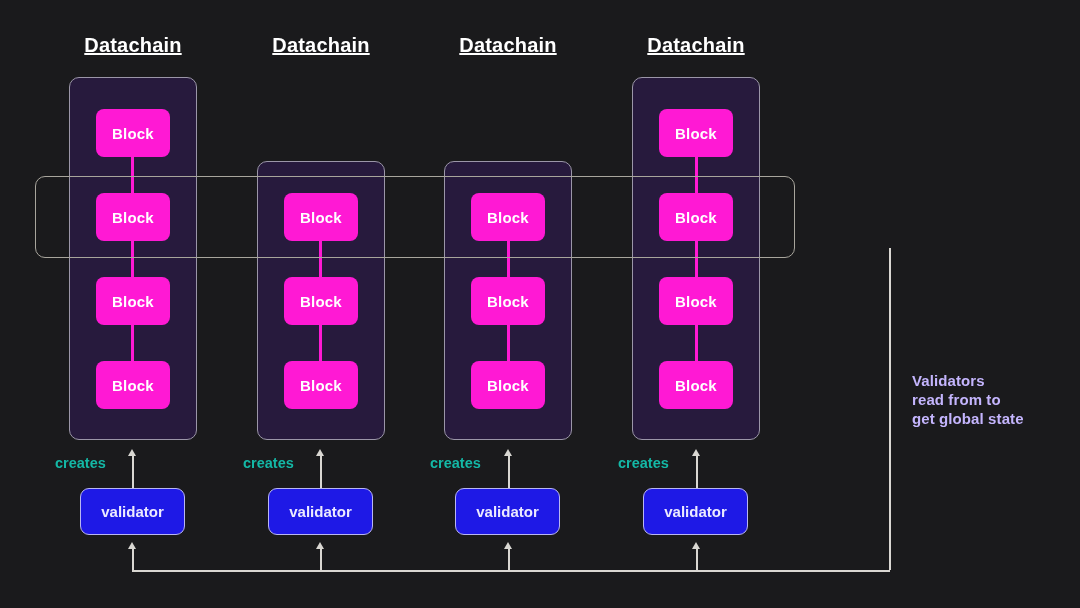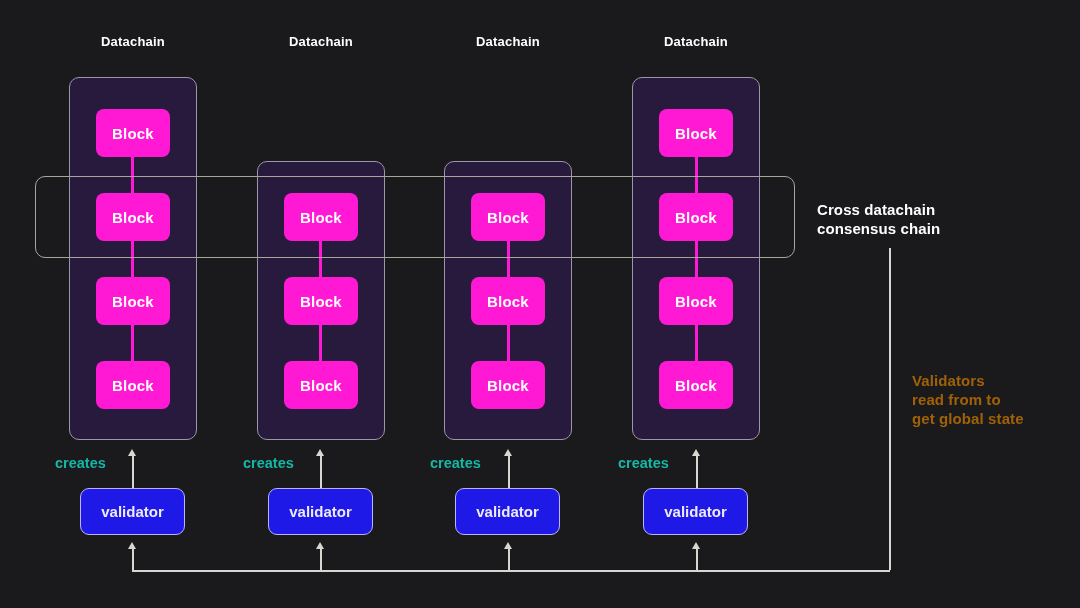--- a/index.html
+++ b/index.html
@@ -18,24 +18,25 @@
     background:#271a3d;
     border:1px solid #9b96a8;
     border-radius:10px;
     box-sizing:border-box;
   }
   .chain-title{
     position:absolute;
     width:128px;
     text-align:center;
     color:#ffffff;
-    font-size:13px;
+    font-size:20px;
     font-weight:bold;
     letter-spacing:.2px;
     white-space:nowrap;
+    text-decoration:underline;
   }
 
   
   .block{
     position:absolute;
     width:74px;height:48px;
     background:#ff19d4;
     border-radius:8px;
     color:#ffffff;
     font-size:15px;
@@ -65,21 +66,21 @@
     position:absolute;
     color:#ffffff;
     font-size:15px;
     font-weight:bold;
     line-height:19px;
     white-space:pre-line;
     letter-spacing:.1px;
   }
   .validators-label{
     position:absolute;
-    color:#a16207;
+    color:#c4b5fd;
     font-size:15px;
     font-weight:bold;
     line-height:19px;
     white-space:pre-line;
     letter-spacing:.1px;
   }
 
   
   .validator{
     position:absolute;
@@ -172,22 +173,20 @@
   <div class="block" style="left:659px;top:277px;">Block</div>
   <div class="block" style="left:659px;top:361px;">Block</div>
   <div class="creates-label" style="left:618px;top:455px;">creates</div>
   <div class="vline" style="left:696px;top:455px;height:33px;"></div>
   <div class="arrow-up" style="left:692px;top:449px;"></div>
   <div class="validator" style="left:643px;top:488px;">validator</div>
   <div class="vline" style="left:696px;top:548px;height:23px;"></div>
   <div class="arrow-up" style="left:692px;top:542px;"></div>
 
   <div class="consensus-box" style="left:35px;top:176px;width:760px;height:82px;"></div>
-  <div class="consensus-label" style="left:817px;top:200px;">Cross datachain
-consensus chain</div>
 
   <div class="vline" style="left:889px;top:248px;height:322px;"></div>
   <div class="hline" style="left:132px;top:570px;width:758px;"></div>
   <div class="validators-label" style="left:912px;top:371px;">Validators
 read from to
 get global state</div>
 
 </div>
 
 </body></html>

